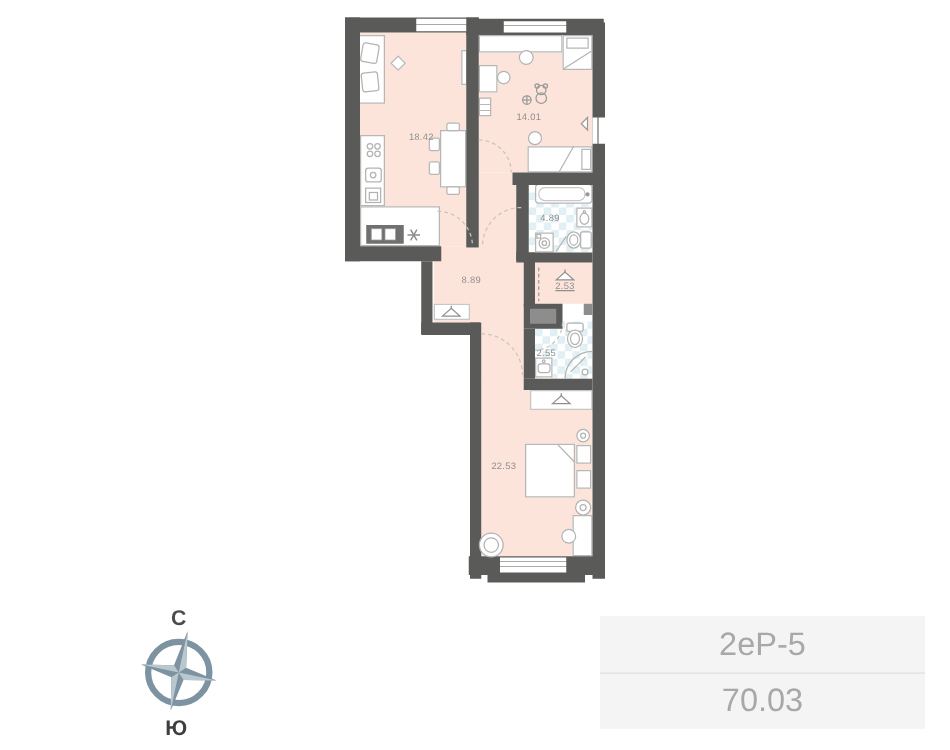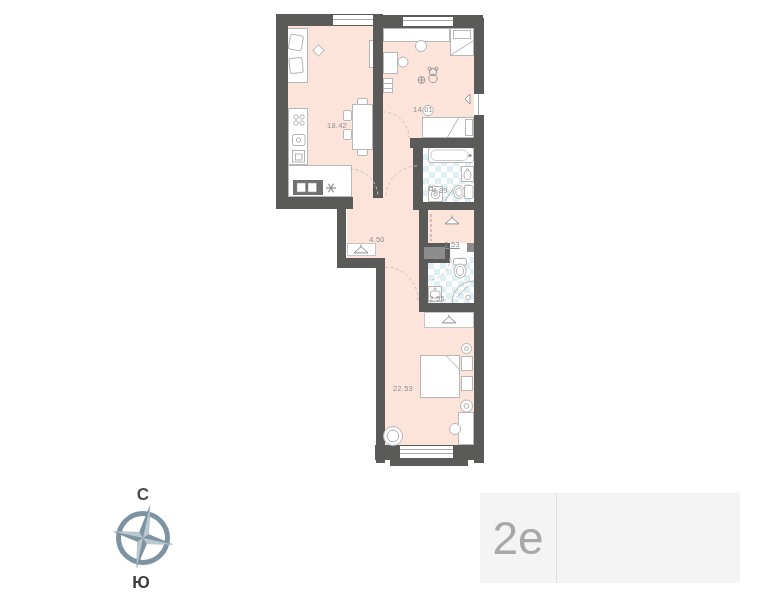--- a/index.html
+++ b/index.html
@@ -8,21 +8,21 @@
   .abs{position:absolute;box-sizing:border-box;}
   .wall{position:absolute;background:#5a5a58;z-index:5;}
   .room{position:absolute;background:#fce4da;z-index:1;}
   .tile{position:absolute;z-index:1;background-color:#fff;
         background-image:linear-gradient(45deg,#e0eff3 25%,transparent 25%,transparent 75%,#e0eff3 75%),
                          linear-gradient(45deg,#e0eff3 25%,transparent 25%,transparent 75%,#e0eff3 75%);
         background-size:12px 12px;background-position:0 0,6px 6px;}
   .f{position:absolute;background:#fff;border:1px solid #b7b7b7;box-sizing:border-box;z-index:4;}
   .nf{position:absolute;background:#fff;border:1px solid #c6c6c6;box-sizing:border-box;z-index:3;}
   .win{position:absolute;z-index:6;}
-  .lbl{position:absolute;color:#8f8f8f;font-size:7.5px;line-height:8px;text-align:center;z-index:8;letter-spacing:.2px;margin-top:16px;}
+  .lbl{position:absolute;color:#8f8f8f;font-size:7.5px;line-height:8px;text-align:center;z-index:8;letter-spacing:.2px;}
   .ov{position:absolute;left:0;top:0;z-index:7;pointer-events:none;}
   .badge{position:absolute;left:480px;top:493px;width:260px;height:90px;background:#f4f4f4;
          color:#a8a8a8;display:flex;z-index:9;}
   .badge .cellL{width:76px;display:flex;align-items:center;justify-content:center;
                 font-size:46px;border-right:1px solid #dedede;}
   .badge .cellR{flex:1;display:flex;flex-direction:column;}
   .badge .rowT,.badge .rowB{flex:1;display:flex;align-items:center;justify-content:center;font-size:26px;}
   .badge .rowT{border-bottom:1px solid #dedede;}
 </style>
 </head>
@@ -217,23 +217,24 @@
       <polygon fill="#b9c7cf" points="112.7,531.6 143,538 139.2,532.1"></polygon>
       <text x="143" y="500" text-anchor="middle" font-size="17" font-weight="bold" fill="#4c4c4c" font-family="Liberation Sans, sans-serif">С</text>
       <text x="141" y="588" text-anchor="middle" font-size="17" font-weight="bold" fill="#3e3e3e" font-family="Liberation Sans, sans-serif">Ю</text>
     </g>
   </svg>
 
   <div class="lbl" style="left:320px;top:106px;width:34px;">18.42</div>
   <div class="lbl" style="left:405px;top:90px;width:36px;">14.01</div>
   <div class="lbl" style="left:427px;top:171px;width:26px;">4.89</div>
   <div class="lbl" style="left:439px;top:225px;width:26px;text-decoration:underline;">2.53</div>
-  <div class="lbl" style="left:362px;top:220px;width:30px;">4.50</div>
+  <div class="lbl" style="left:362px;top:220px;width:30px;">8.89</div>
   <div class="lbl" style="left:424px;top:279px;width:26px;">2.55</div>
   <div class="lbl" style="left:387px;top:369px;width:32px;">22.53</div>
 
   <div class="badge">
-    <div class="cellL">2е</div>
     <div class="cellR">
+      <div class="rowT">2еР-5</div>
+      <div class="rowB">70.03</div>
     </div>
   </div>
 
 </div>
 
 </body></html>

